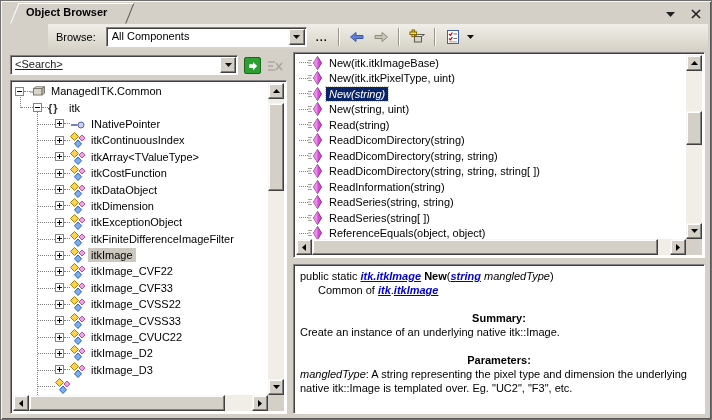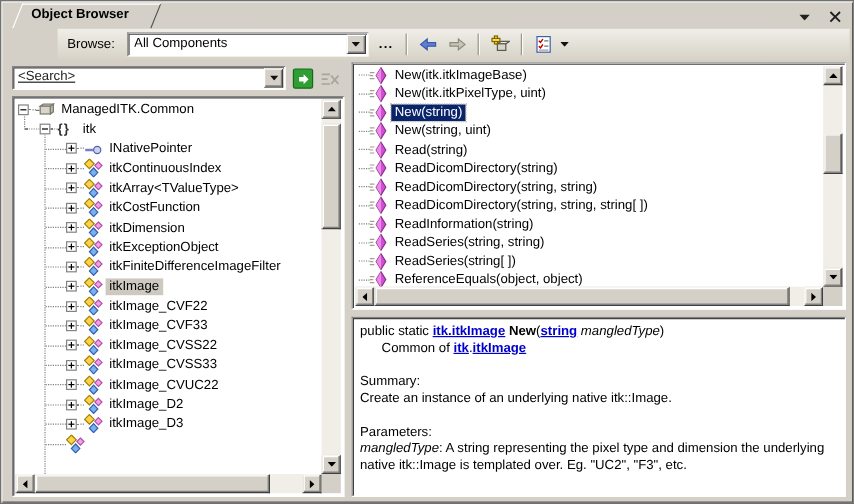--- a/index.html
+++ b/index.html
@@ -81,28 +81,28 @@
   .row-label { padding:1px 3px; }
   .tree-row[data-selected="true"] .row-label { background:#cdc9c0; }
   .guide { position:absolute; border-left:1px dotted #808080; width:0; }
   .g1 { left:7px;  top:12px; height:13px; }
   .g2 { left:24px; top:29px; height:291px; }
 
   
   .member-row { position:relative; height:15.5px; display:flex; align-items:center; padding-left:3px; white-space:nowrap; }
   .member-row .stub { flex:0 0 9px; }
   .member-row .i-method { display:inline-block; }
-  .member-row[data-selected="true"] .row-label { background:#0a246a; color:#fff; outline:1px dotted #c8c8b4; }
+  .member-row[data-selected="true"] .row-label { background:#0a246a; color:#fff; outline:1px dotted #c8c8b4;font-style:italic; }
 
   
   .line { min-height:14px; }
   .line.blank { height:13px; }
-  .line.bold { font-weight:normal; }
+  .line.bold { font-weight:bold;text-align:center; }
   .memberof { padding-left:18px; }
-  .rich .link { color:#0000cc; font-weight:bold; text-decoration:underline; }
+  .rich .link { color:#0000cc; font-weight:bold; text-decoration:underline;font-style:italic; }
   .rich .bold { font-weight:bold; }
   .rich .italic { font-style:italic; }
 
   
   .vscroll { position:absolute; top:2px; right:2px; bottom:18px; width:16px; background:#f0eee6; }
   .hscroll { position:absolute; left:2px; bottom:2px; right:18px; height:16px; background:#f0eee6; }
   .sb-btn, .sb-thumb { position:absolute; background:#d4d0c8;
     border:1px solid; border-color:#f6f5f1 #404040 #404040 #f6f5f1;
     box-shadow: inset -1px -1px 0 #808080, inset 1px 1px 0 #fff; }
   .sb-btn { width:16px; height:16px; display:flex; align-items:center; justify-content:center; }
@@ -296,20 +296,33 @@
           <span class="expander"></span>
           <span class="stub"></span>
           <span class="row-icon">
 
             <svg class="i i-class" width="16" height="16" viewBox="0 0 16 16">
               <polygon points="4.5,0.5 8.5,4.5 4.5,8.5 0.5,4.5" fill="#ffd24d" stroke="#a08000"></polygon>
               <polygon points="12,3 15,6 12,9 9,6" fill="#f2a0e8" stroke="#b050a8"></polygon>
               <polygon points="8,8 11.5,11.8 8,15.5 4.5,11.8" fill="#7ab0f0" stroke="#3060b0"></polygon>
             </svg>
           </span>
+          <span class="row-label">itkDataObject</span>
+        </div>
+        <div class="tree-row" data-icon="class" data-level="2" data-expander="+" data-selected="false">
+          <span class="expander"></span>
+          <span class="stub"></span>
+          <span class="row-icon">
+
+            <svg class="i i-class" width="16" height="16" viewBox="0 0 16 16">
+              <polygon points="4.5,0.5 8.5,4.5 4.5,8.5 0.5,4.5" fill="#ffd24d" stroke="#a08000"></polygon>
+              <polygon points="12,3 15,6 12,9 9,6" fill="#f2a0e8" stroke="#b050a8"></polygon>
+              <polygon points="8,8 11.5,11.8 8,15.5 4.5,11.8" fill="#7ab0f0" stroke="#3060b0"></polygon>
+            </svg>
+          </span>
           <span class="row-label">itkDimension</span>
         </div>
         <div class="tree-row" data-icon="class" data-level="2" data-expander="+" data-selected="false">
           <span class="expander"></span>
           <span class="stub"></span>
           <span class="row-icon">
 
             <svg class="i i-class" width="16" height="16" viewBox="0 0 16 16">
               <polygon points="4.5,0.5 8.5,4.5 4.5,8.5 0.5,4.5" fill="#ffd24d" stroke="#a08000"></polygon>
               <polygon points="12,3 15,6 12,9 9,6" fill="#f2a0e8" stroke="#b050a8"></polygon>

